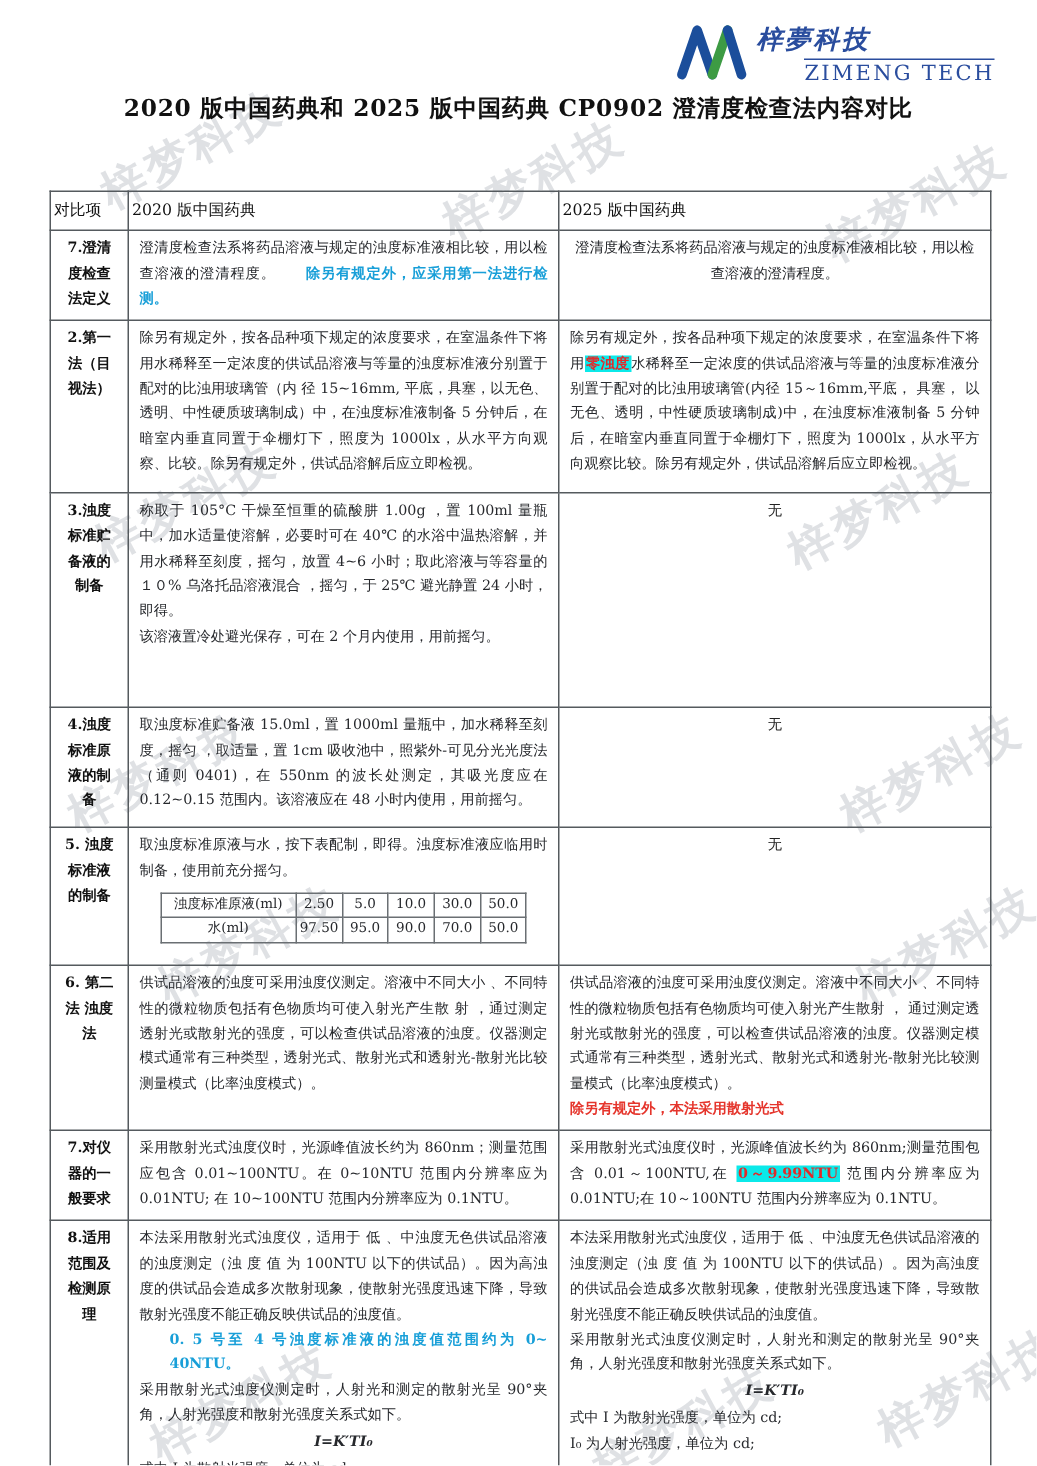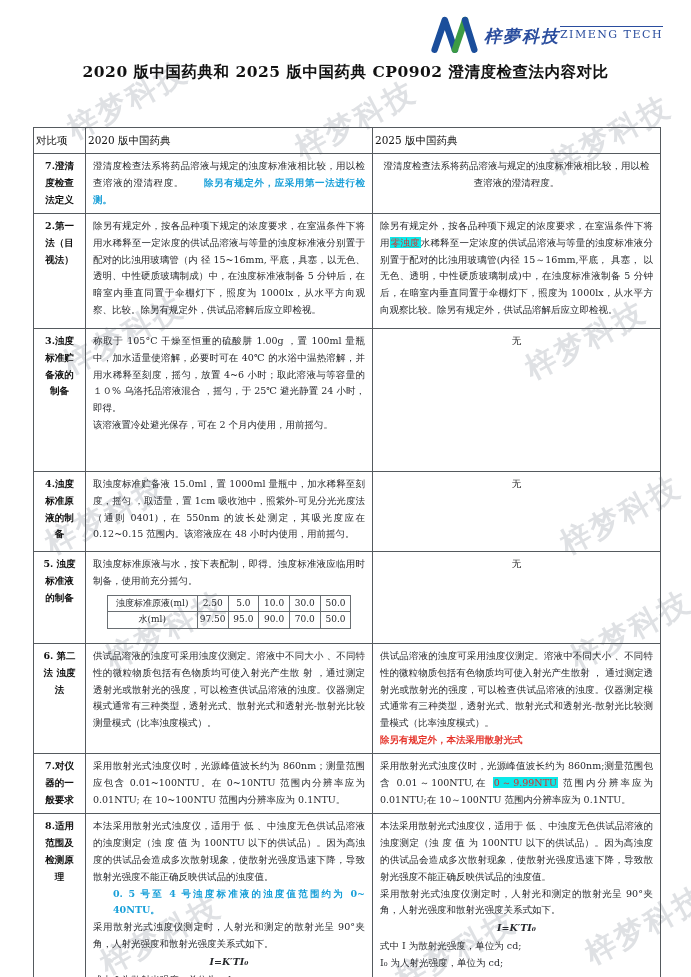--- a/index.html
+++ b/index.html
@@ -10,23 +10,23 @@
     overflow:hidden; margin:0 auto; color:#26282c;
   }
   
   .wm {
     position:absolute; font-size:30px; font-weight:bold; letter-spacing:3px;
     color:rgba(158,163,172,0.33); transform:rotate(-28deg);
     white-space:nowrap; pointer-events:none; user-select:none;
   }
   
   .logo { position:absolute; top:14px; right:28px; display:flex; align-items:center; gap:6px; }
-  .logo-text { display:flex; flex-direction:row; align-items:flex-start; }
+  .logo-text { display:flex; flex-direction:column; align-items:flex-start; }
   .logo-cn { font-size:17px; font-weight:bold; font-style:italic; color:#2a4d9e; letter-spacing:2px; }
-  .logo-en { font-size:11px; letter-spacing:1.5px; color:#2a4d9e; border-top:1px solid #2a4d9e; padding-top:1px; margin-top:1px; }
+  .logo-en { font-size:14px; letter-spacing:1.5px; color:#2a4d9e; border-top:1px solid #2a4d9e; padding-top:1px; margin-top:1px;margin-left:32px; }
   
   .title {
     position:absolute; top:62px; left:0; width:100%; text-align:center;
     font-size:15.5px; font-weight:bold; color:#111; letter-spacing:0.5px;
   }
   
   table.cmp {
     position:absolute; left:33px; top:127px; width:627px;
     border-collapse:collapse; table-layout:fixed;
   }
@@ -38,21 +38,21 @@
   table.cmp th { font-size:10.5px; font-weight:normal; text-align:left; vertical-align:middle; color:#111; padding:3px 2px; }
   td.lbl {
     font-weight:bold; text-align:center; vertical-align:middle;
     font-size:10.5px; line-height:2.1; color:#111; padding:2px 3px;
   }
   td.body { text-align:justify; }
   td.center-cell { text-align:center; vertical-align:middle; }
   td.none-cell { text-align:center; vertical-align:middle; font-size:11.5px; color:#222; }
   .em-blue { color:#189fd8; font-weight:bold;padding-left:20px; }
   .em-red  { color:#e5352c; font-weight:bold; display:block; text-align:left; }
-  .hl { background:#0be9e9; color:#e02b2b; font-weight:normal; padding:0 1px; }
+  .hl { background:#0be9e9; color:#e02b2b; font-weight:bold; padding:0 1px; }
   .para { display:block; }
   .formula { display:block; text-align:center; font-style:italic; font-weight:bold; font-size:9.5px; margin:1px 0; }
   
   table.std {
     border-collapse:collapse; width:90%; margin:5px auto 0; table-layout:fixed;
   }
   table.std td {
     border:1px solid #6a6f73; font-size:9px; line-height:1.55;
     text-align:center; vertical-align:middle; padding:1px 2px;
   }

